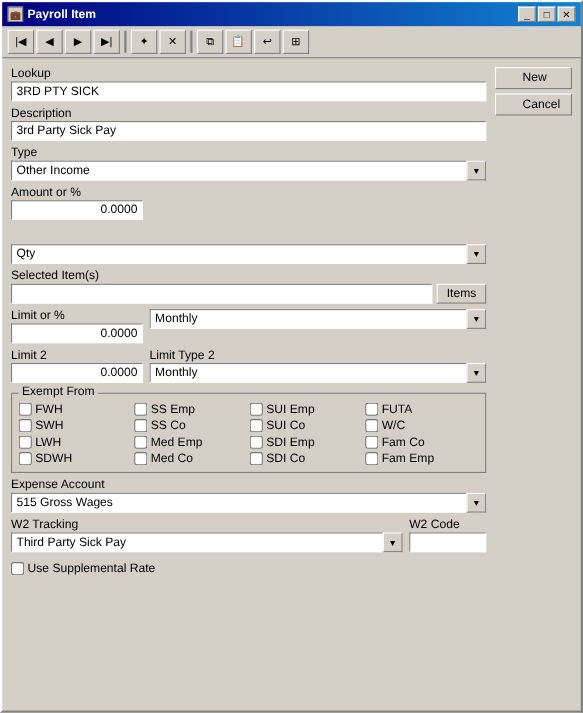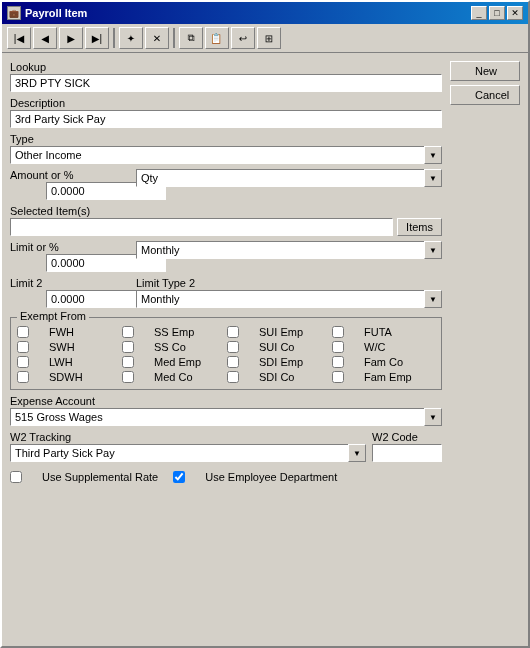--- a/index.html
+++ b/index.html
@@ -249,21 +249,21 @@
     .checkboxes-grid {
       display: grid;
       grid-template-columns: repeat(4, 1fr);
       gap: 3px 2px;
       margin-top: 4px;
     }
 
     .checkbox-item {
       display: flex;
       align-items: center;
-      gap: 20px;
+      gap: 3px;
     }
 
     .checkbox-item input[type="checkbox"] {
       width: 12px;
       height: 12px;
       margin: 0;
     }
 
     .checkbox-label {
       font-size: 11px;
@@ -285,34 +285,34 @@
 
     .footer-checkboxes {
       display: flex;
       gap: 15px;
       align-items: center;
       margin-top: 4px;
     }
 
     .amount-row {
       display: flex;
-      gap: 6px;
+      gap: 22px;
+      flex-direction: column;
     }
 
     .amount-field {
       width: 120px;
     }
 
     .based-on-field {
       flex: 1;
     }
 
     .number-input {
-      text-align: left;
-      margin-left: 36px;
+      text-align: right;
     }
 
     .limit-row {
       display: flex;
       gap: 6px;
     }
 
     .limit-field {
       width: 120px;
     }
@@ -534,24 +534,20 @@
           <span class="field-label">W2 Code</span>
           <input type="text" class="text-input" value="" style="">
         </div>
       </div>
 
       <div class="footer-checkboxes">
         <div class="checkbox-item">
           <input type="checkbox" id="use_supplemental" style="">
           <label class="checkbox-label" for="use_supplemental">Use Supplemental Rate</label>
         </div>
-        <div class="checkbox-item">
-          <input type="checkbox" id="use_employee_dept" checked="" style="">
-          <label class="checkbox-label" for="use_employee_dept">Use Employee Department</label>
-        </div>
       </div>
 
     </div>
 
     <div class="side-buttons">
       <button class="form-btn">New</button>
       <button class="form-btn">Cancel</button>
     </div>
   </div>
 </div>

